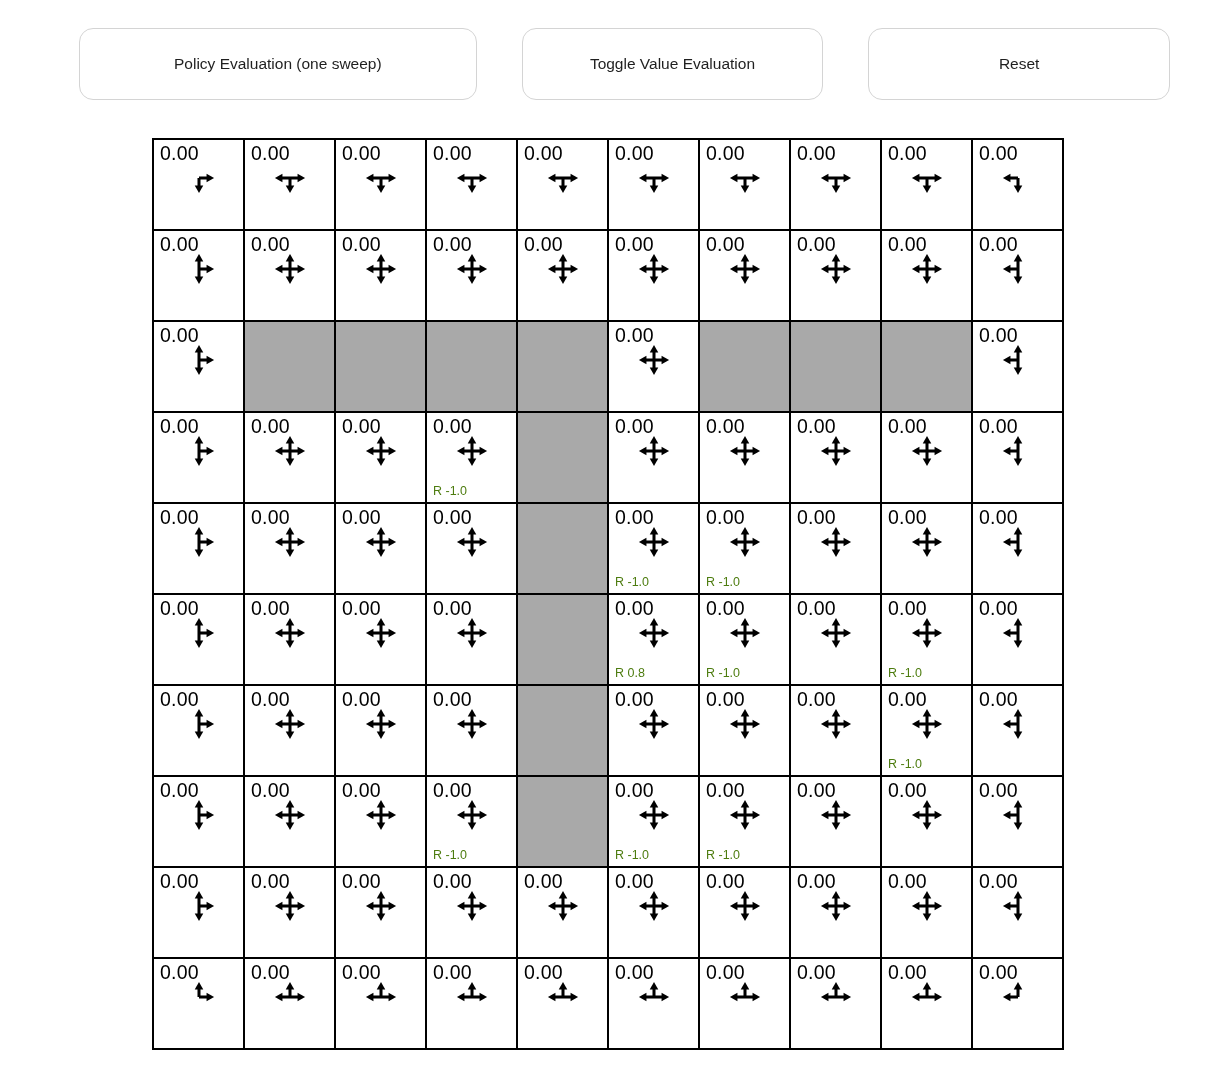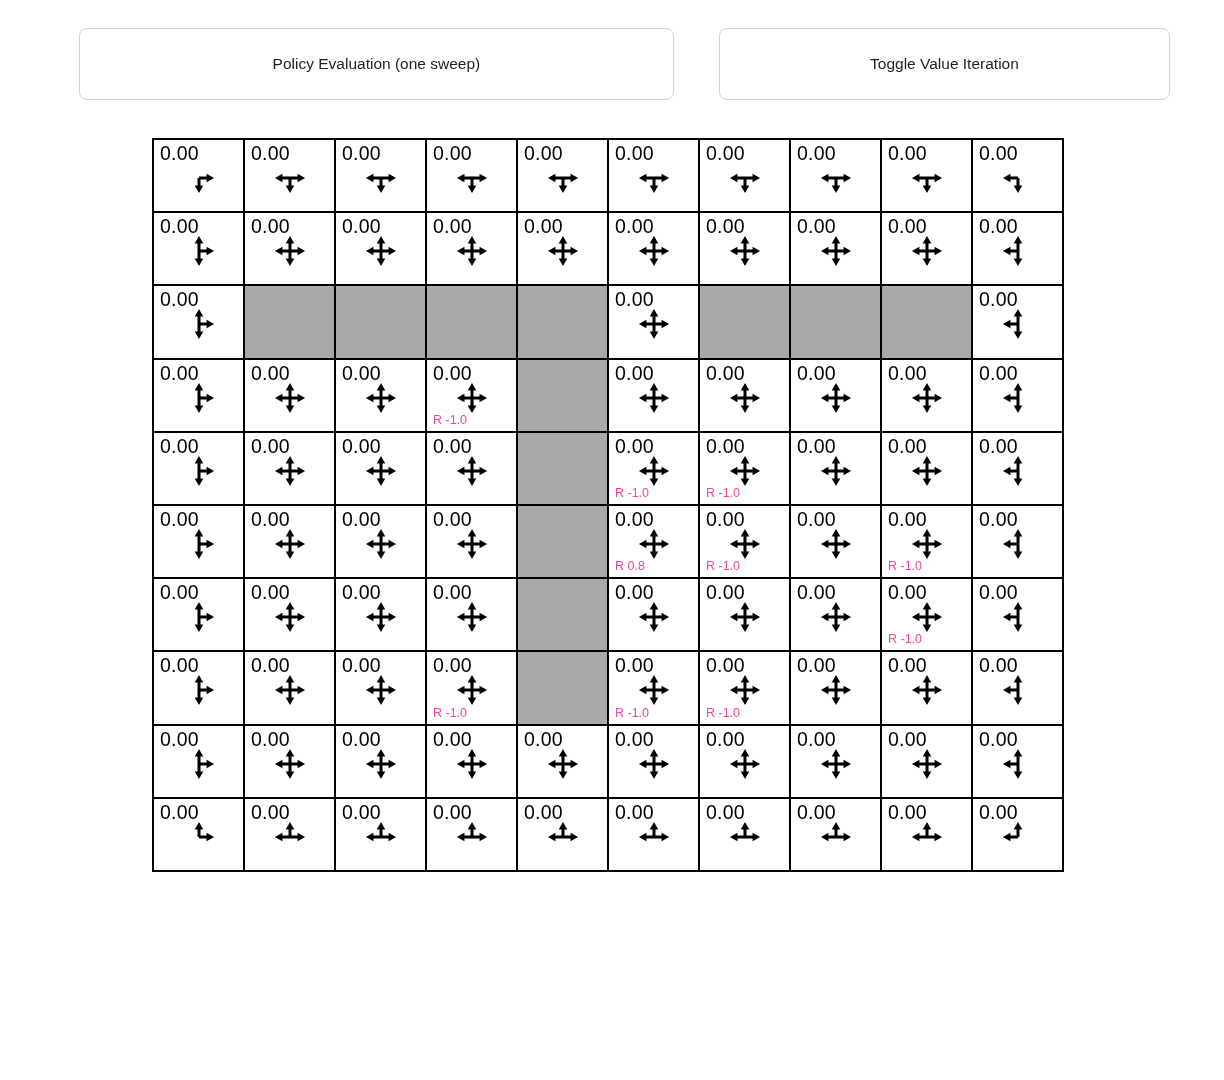--- a/index.html
+++ b/index.html
@@ -7,30 +7,30 @@
     width:1224px;height:1080px;background:#ffffff;
     font-family:"Liberation Sans",sans-serif;
     position:relative;overflow:hidden;
   }
   .toolbar{
     position:absolute;left:42px;top:28px;width:1128px;height:72px;
     display:flex;gap:8px;
   }
   .btn{
     flex:1 1 0;height:72px;background:#ffffff;
-    border:1px solid #d4d4d4;border-radius:8px;
+    border:1px solid #d4d4d4;border-radius:14px;
     font-family:"Liberation Sans",sans-serif;
     font-size:15.5px;color:#1f1f1f;cursor:pointer;
     display:flex;align-items:center;justify-content:center;
     padding:0;box-sizing:border-box;margin-left:37px;
   }
   .btn.wide{flex:1.32 1 0;}
   .grid{
     position:absolute;left:152px;top:138px;
-    width:912px;height:734px;box-sizing:border-box;
+    width:912px;height:912px;box-sizing:border-box;
     display:grid;
     grid-template-columns:repeat(10,1fr);
     grid-template-rows:repeat(10,1fr);
     border:1px solid #000;
     background:#000;
   }
   .cell{
     position:relative;background:#fff;
     border:1px solid #000;box-sizing:border-box;
     overflow:visible;
@@ -41,29 +41,30 @@
     font-size:19.5px;line-height:22px;color:#000;
     letter-spacing:0.2px;white-space:nowrap;
   }
   .arrows{
     position:absolute;left:50%;top:22px;transform:translateX(-50%);
     width:32px;height:32px;display:block;
   }
   .arrows svg{display:block;}
   .reward{
     position:absolute;left:6px;bottom:4px;
-    font-size:12.5px;color:#ec4899;white-space:nowrap;
+    font-size:12.5px;color:#4d7c0f;white-space:nowrap;
   }
 </style>
 </head>
 <body>
 
 <div class="toolbar">
   <button class="btn wide">Policy Evaluation (one sweep)</button>
-  <button class="btn">Toggle Value Iteration</button>
+  <button class="btn">Toggle Value Evaluation</button>
+  <button class="btn">Reset</button>
 </div>
 
 <div class="grid" id="grid" style="--wall-color: #a9a9a9;">
     <div class="cell">
       <span class="val">0.00</span>
       <span class="arrows">
         <svg width="32" height="32" viewBox="0 0 36 36" aria-hidden="true">
           <g transform="rotate(90 18 18)">
             <line x1="18" y1="18" x2="28" y2="18" stroke="#000" stroke-width="3.4"></line>
             <polygon points="35,18 26.5,13.2 26.5,22.8" fill="#000"></polygon>

